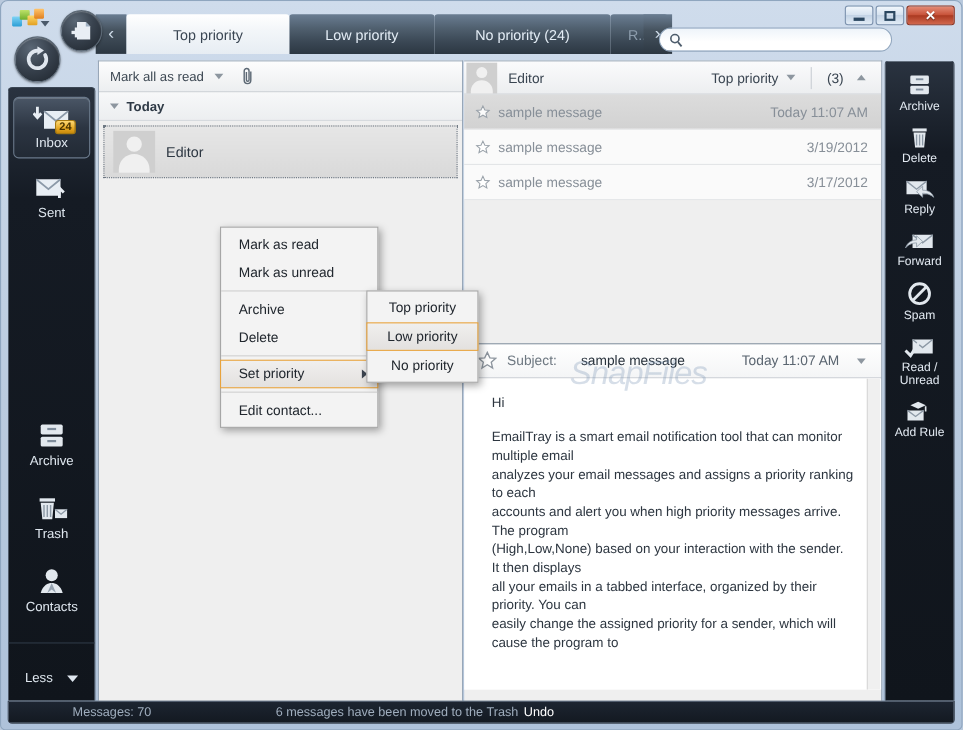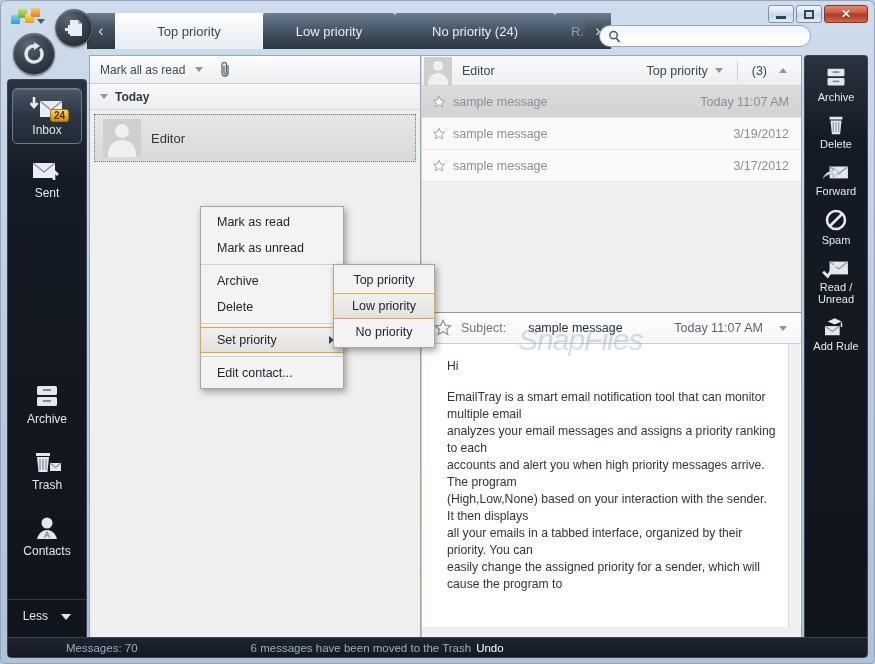--- a/index.html
+++ b/index.html
@@ -104,21 +104,21 @@
     width: 70px; margin: 4px auto;
   }
   .badge {
     position: absolute; right: 12px; top: 20px;
     background: linear-gradient(180deg,#ffd974 0%, #e8a922 60%, #c98a0c 100%);
     color: #4a3400; font-size: 10px; font-weight: bold;
     border-radius: 3px; padding: 0 3px; border: 1px solid #a87a10;
   }
   #lessrow {
     position: absolute; bottom: 14px; left: 0; width: 100%;
-    border-top: 1px solid #2e3946; padding-top: 9px; text-align: center;
+    border-top: 1px solid #2e3946; padding-top: 24px; text-align: center;
     color: #dfe7ef; font-size: 12px;
   }
 
   
   #rightbar {
     position: absolute; right: 6px; top: 54px; width: 64px; bottom: 26px;
     background: linear-gradient(180deg,#2a3340 0%, #151b24 14%, #10151c 100%);
     border-radius: 4px 4px 0 0;
     border: 1px solid #3b4654; border-bottom: none;
     padding-top: 6px;
@@ -449,20 +449,28 @@
       <svg class="ic" width="22" height="22" viewBox="0 0 22 24">
         <rect x="4" y="3" width="14" height="3" fill="#e2e8ee"></rect>
         <path d="M5 7 h12 l-1.5 15 h-9 z" fill="#e2e8ee"></path>
         <line x1="8" y1="9" x2="8" y2="20" stroke="#8d99a6" stroke-width="1.3"></line>
         <line x1="11" y1="9" x2="11" y2="20" stroke="#8d99a6" stroke-width="1.3"></line>
         <line x1="14" y1="9" x2="14" y2="20" stroke="#8d99a6" stroke-width="1.3"></line>
       </svg>
       <span>Delete</span>
     </div>
 
+    <div class="ritem">
+      <svg class="ic" width="28" height="22" viewBox="0 0 30 24">
+        <path d="M2 4 h20 v13 h-20 z" fill="#e2e8ee"></path>
+        <path d="M2 4 l10 8 l10 -8" stroke="#8d99a6" stroke-width="1.4" fill="none"></path>
+        <path d="M29 20 c-2 -6 -7 -7 -11 -7 v-4 l-6 5.5 l6 5.5 v-4 c3 0 8 1 11 4 z" fill="#e2e8ee" stroke="#8d99a6" stroke-width=".8"></path>
+      </svg>
+      <span>Reply</span>
+    </div>
 
     <div class="ritem">
       <svg class="ic" width="28" height="22" viewBox="0 0 30 24">
         <path d="M8 6 h20 v13 h-20 z" fill="#e2e8ee"></path>
         <path d="M8 6 l10 8 l10 -8" stroke="#8d99a6" stroke-width="1.4" fill="none"></path>
         <path d="M1 19 c2 -6 7 -8 11 -8 v-4 l6 5.5 l-6 5.5 v-4 c-3 0 -8 1 -11 5 z" fill="#e2e8ee" stroke="#8d99a6" stroke-width=".8"></path>
       </svg>
       <span>Forward</span>
     </div>
 

